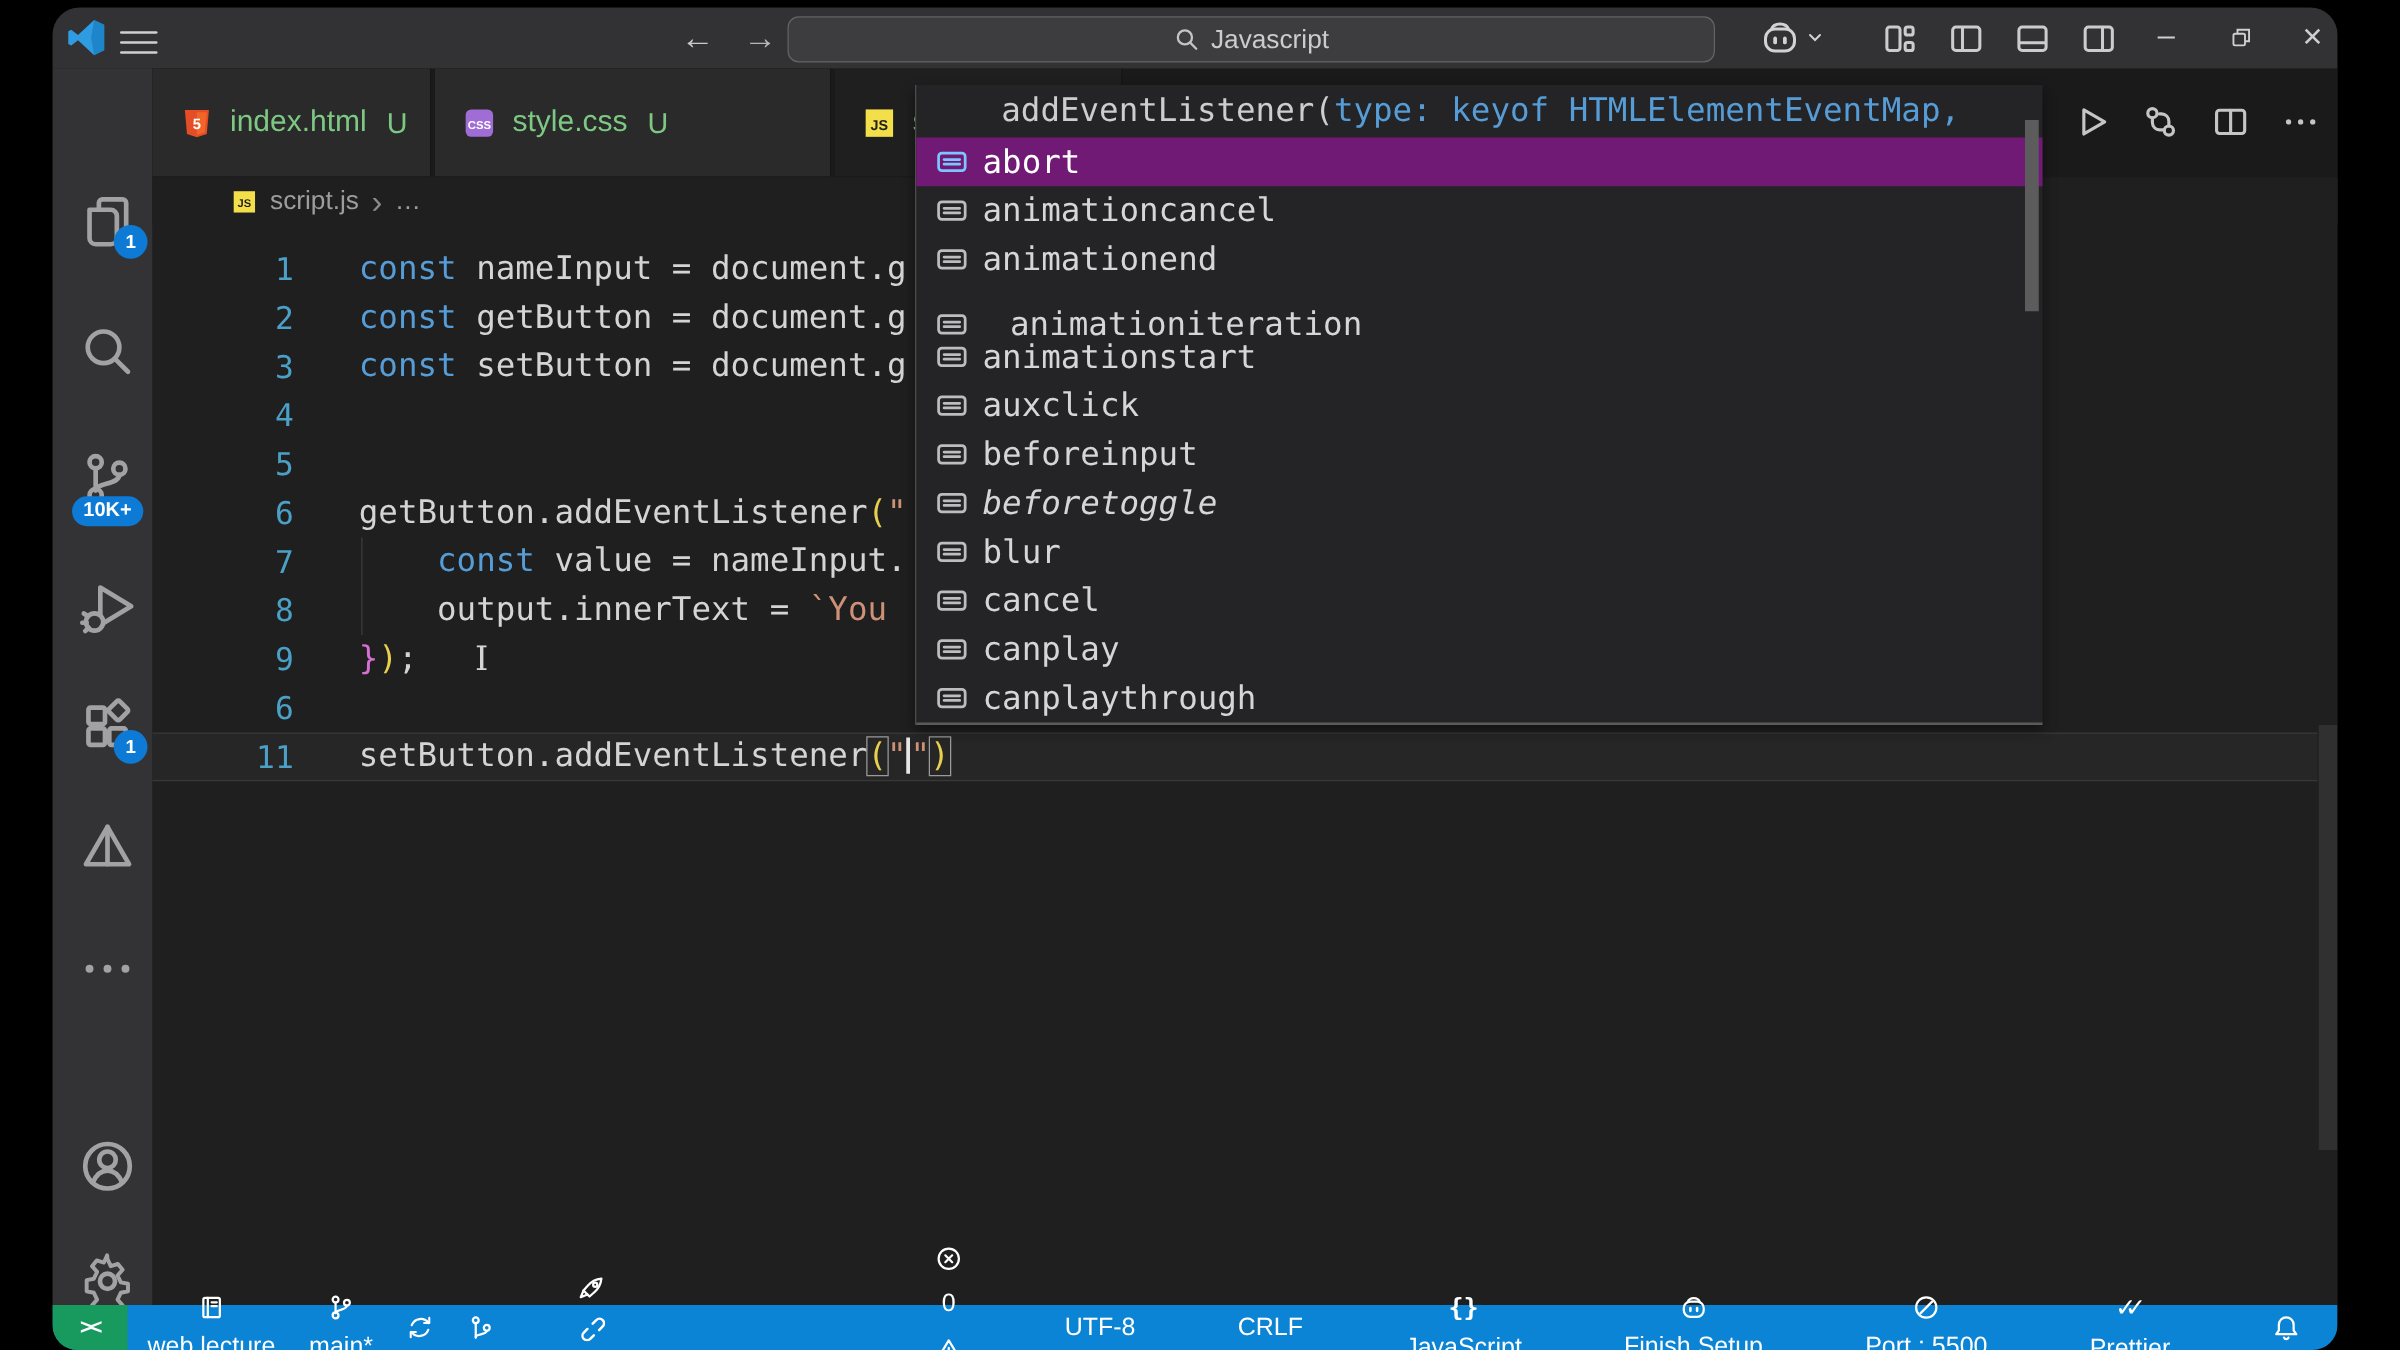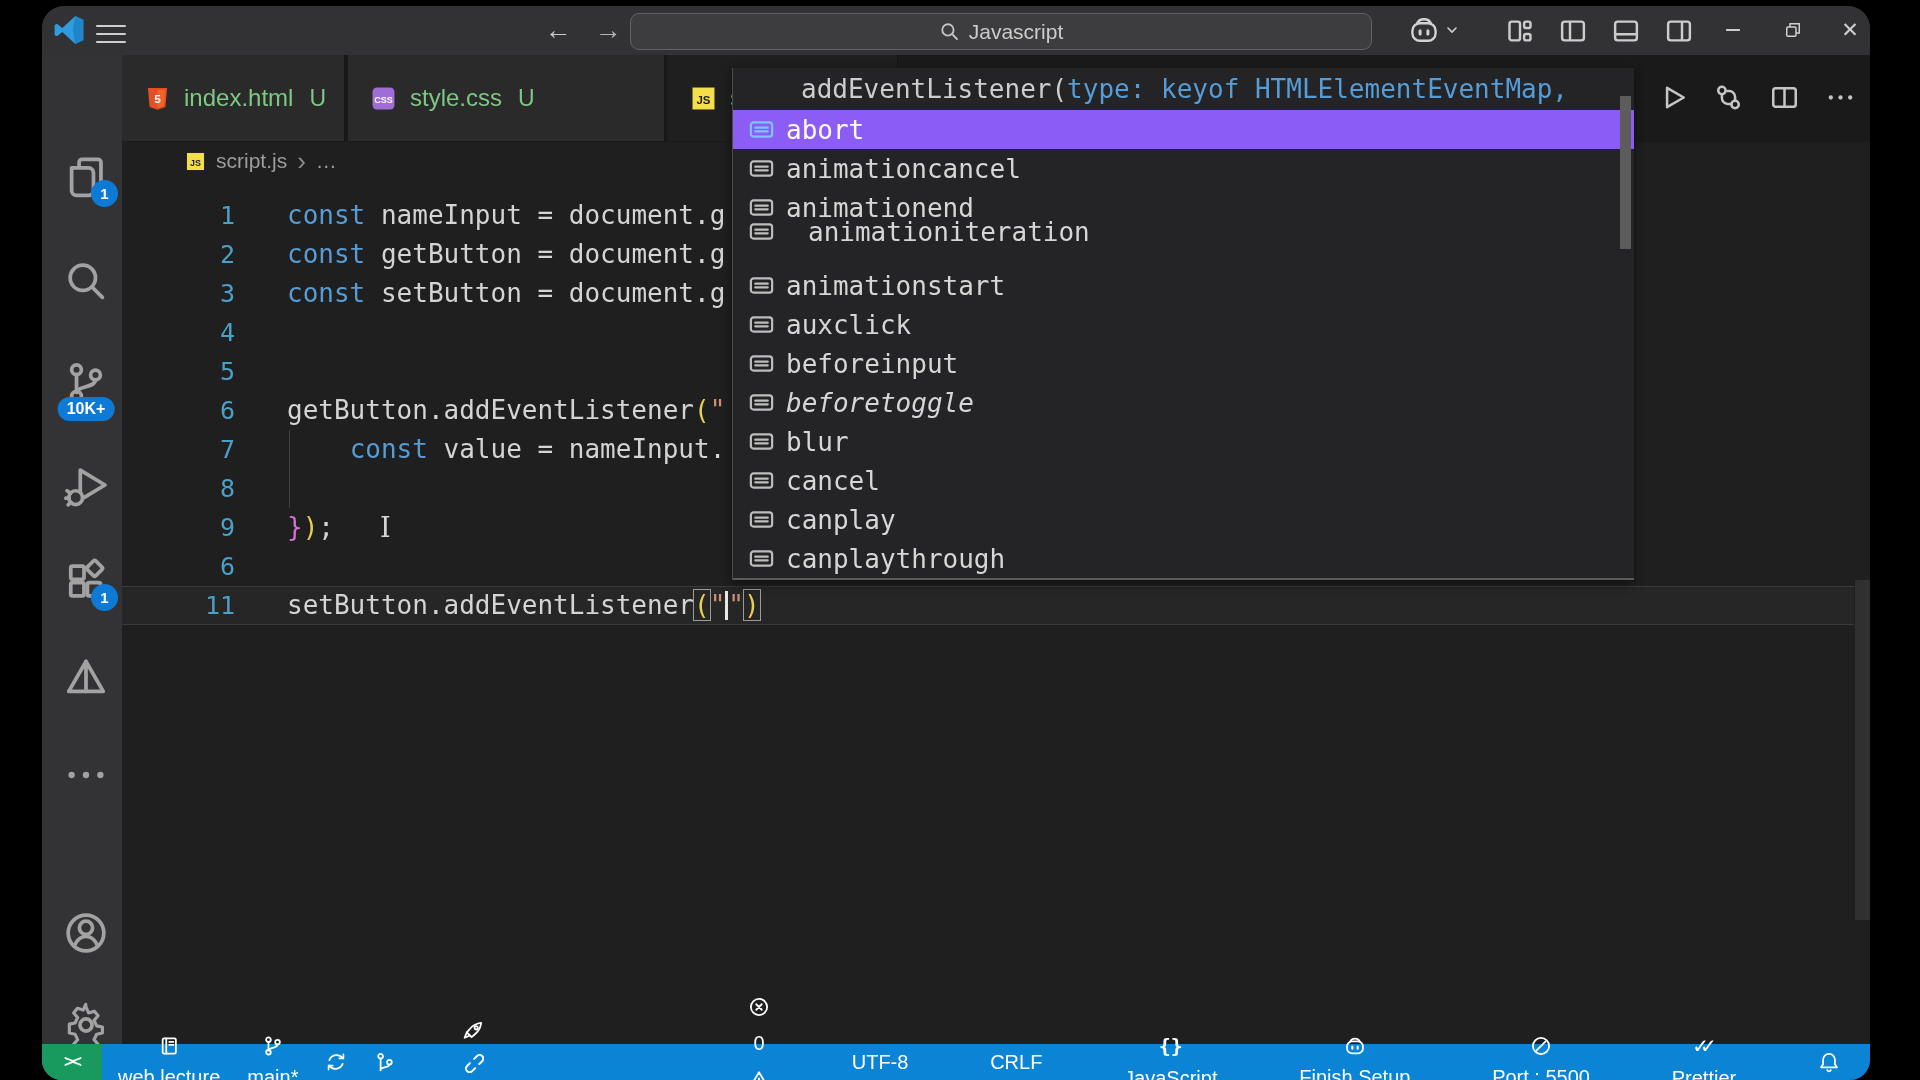--- a/index.html
+++ b/index.html
@@ -70,21 +70,21 @@
   #suggest{position:absolute;left:610px;top:13px;width:901px;height:512px;background:#242426;
     border-left:1px solid #4c4c4c;box-shadow:0 4px 10px rgba(0,0,0,0.45);z-index:20;}
   #signature-row{position:absolute;left:0;top:0;width:100%;height:42px;line-height:42px;
     padding-left:68px;box-sizing:border-box;font-size:26px;white-space:pre;
     font-family:"DejaVu Sans Mono",monospace;}
   .sig-plain{color:#cdcdcd;} .sig-param{color:#569cd6;}
   .sg-item{position:absolute;left:0;width:100%;height:39px;display:flex;align-items:center;
     padding-left:15px;box-sizing:border-box;gap:11px;color:#d6d6d6;font-size:26px;
     font-family:"DejaVu Sans Mono",monospace;}
   .sg-item svg{width:27px;height:27px;color:#bdbdbd;flex:0 0 auto;}
-  .sg-item.sel{background:#8b5cf6;color:#ffffff;}
+  .sg-item.sel{background:#701a75;color:#ffffff;}
   .sg-item.sel svg{color:#7cc5ff;}
   #suggest-scrollbar{position:absolute;right:3px;top:28px;width:11px;height:153px;background:#5c5c5c;}
   #suggest-bottom{position:absolute;left:0;bottom:0;width:100%;height:2px;background:#5a5a5a;}
   
   #statusbar{position:absolute;left:0;top:1038px;width:100%;height:36px;background:#0b84d5;color:#fff;}
   #remote-chip{position:absolute;left:0;top:0;width:60px;height:36px;background:#189a5e;
     display:flex;align-items:center;justify-content:center;font-weight:bold;font-size:17px;
     letter-spacing:-2px;color:#fff;}
   #status-left{position:absolute;left:76px;top:0;height:36px;display:flex;align-items:center;gap:27px;}
   #status-right{position:absolute;left:706px;right:30px;top:0;height:36px;display:flex;
@@ -307,20 +307,21 @@
           <div class="code-line" style="top: 211px;">
             <span class="num">6</span>
             <span class="txt"><span class="c-id">getButton.addEventListener</span><span class="c-by">(</span><span class="c-str">"</span></span>
           </div>
           <div class="code-line" style="top: 250px;">
             <span class="num">7</span>
             <span class="txt"><span class="c-id">    </span><span class="c-kw">const</span><span class="c-id"> value = nameInput.</span></span>
           </div>
           <div class="code-line" style="top: 289px;">
             <span class="num">8</span>
+            <span class="txt"><span class="c-id">    output.innerText = </span><span class="c-str">`You </span></span>
           </div>
           <div class="code-line" style="top: 328px;">
             <span class="num">9</span>
             <span class="txt"><span class="c-bp">}</span><span class="c-by">)</span><span class="c-id">;</span></span>
           </div>
           <div class="code-line" style="top: 367px;">
             <span class="num">6</span>
             <span class="txt"></span>
           </div>
           <div class="code-line" style="top: 406px;">
@@ -355,21 +356,21 @@
           </div>
           <div class="sg-item" style="top: 120px; text-align: right;">
             <span style="display:inline-flex;width:27px;height:27px">
               <svg viewBox="0 0 16 16" fill="none" stroke="currentColor" stroke-width="1.3" stroke-linecap="round" stroke-linejoin="round">
                 <rect x="1.7" y="3.8" width="12.6" height="8.4" rx="1.6"></rect>
                 <path d="M4.3 6.9h7.4M4.3 9.1h7.4"></path>
               </svg>
             </span>
             <span>animationend</span>
           </div>
-          <div class="sg-item" style="top: 144px; gap: 33px;">
+          <div class="sg-item" style="top: 172px; gap: 33px;">
             <span style="display:inline-flex;width:27px;height:27px">
               <svg viewBox="0 0 16 16" fill="none" stroke="currentColor" stroke-width="1.3" stroke-linecap="round" stroke-linejoin="round">
                 <rect x="1.7" y="3.8" width="12.6" height="8.4" rx="1.6"></rect>
                 <path d="M4.3 6.9h7.4M4.3 9.1h7.4"></path>
               </svg>
             </span>
             <span>animationiteration</span>
           </div>
           <div class="sg-item" style="top: 198px;">
             <span style="display:inline-flex;width:27px;height:27px">

